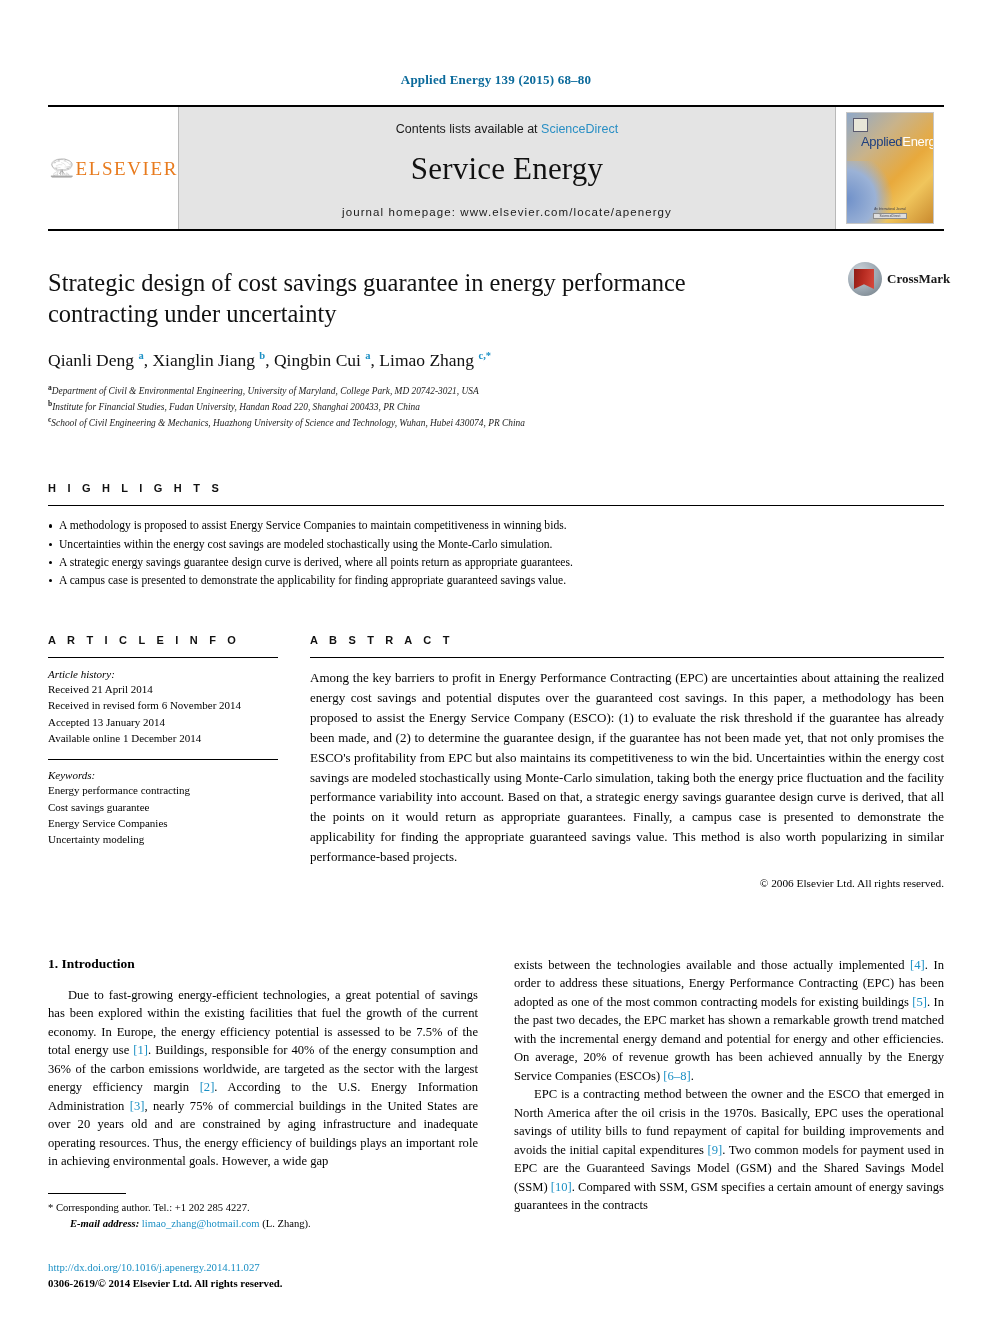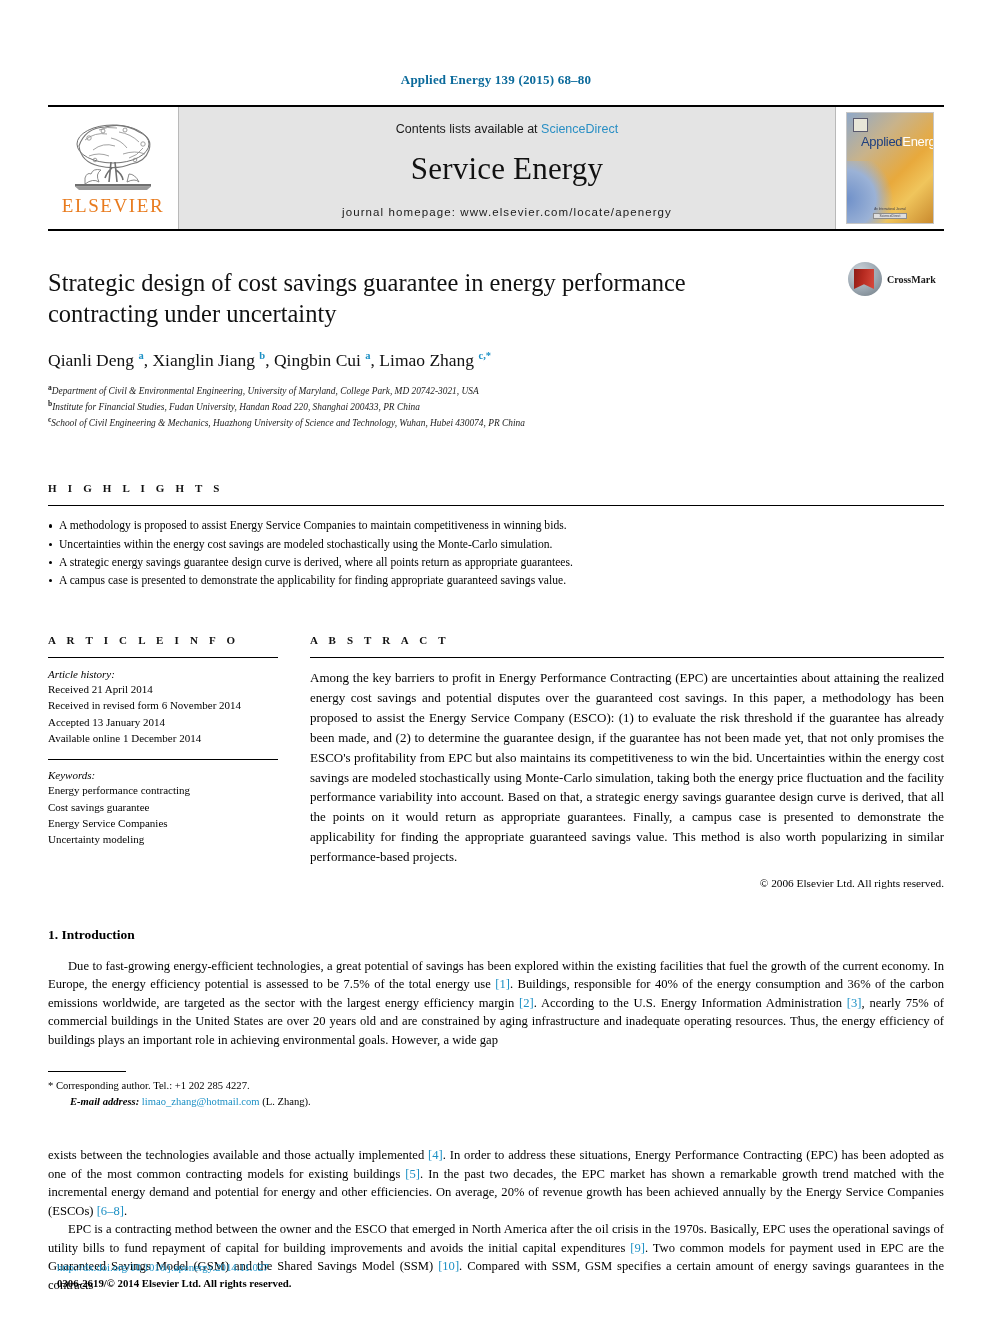--- a/index.html
+++ b/index.html
@@ -39,21 +39,21 @@
     border-top: 2px solid #000;
     border-bottom: 2px solid #000;
     height: 122px;
     display: flex;
     align-items: stretch;
   }
   .mast-left {
     width: 130px;
     flex: 0 0 130px;
     display: flex;
-    flex-direction: column;
+    flex-direction: row;
     align-items: center;
     justify-content: center;
     border-right: 1px solid #b9b9b9;
     background: #fff;
   }
   .elsevier-tree {
     width: 96px;
     height: 74px;
     display: block;
   }
@@ -189,21 +189,21 @@
     content: "";
     position: absolute;
     left: 6px; top: 7px;
     width: 20px; height: 20px;
     background: linear-gradient(100deg, #8d1d17 0%, #b4291f 40%, #d8493c 100%);
     clip-path: polygon(0 0, 100% 0, 100% 100%, 50% 76%, 0 100%);
   }
   .crossmark .cm-text {
     font-family: "Liberation Serif", serif;
     font-weight: bold;
-    font-size: 10px;
+    font-size: 13px;
     color: #1a1a1a;
   }
 
   .authors {
     margin-top: 20px;
     font-family: "Liberation Serif", serif;
     font-size: 17.5px;
     color: #111;
   }
   .authors sup {
@@ -219,21 +219,21 @@
     color: #1a1a1a;
   }
   .affil .a-line sup {
     font-style: normal;
     font-weight: bold;
     font-size: 7.5px;
   }
 
   
   .sec-label {
-    font-family: Liberation Serif, serif;
+    font-family: Liberation Sans, sans-serif;
     font-weight: bold;
     font-size: 11px;
     letter-spacing: 4.2px;
     color: #111;
   }
 
   .highlights {
     margin-top: 52px;
   }
   .hl-rule {
@@ -295,25 +295,24 @@
     text-align: justify;
   }
   .copyright {
     margin-top: 10px;
     text-align: right;
     font-size: 11.3px;
   }
 
   
   .body-cols {
-    margin-top: 38px;
+    margin-top: 67px;
     display: flex;
     gap: 36px;
     position: relative;
-    flex-direction: column;
   }
   .bcol { flex: 1 1 0; min-width: 0; }
   .h2 {
     font-family: "Liberation Serif", serif;
     font-weight: bold;
     font-size: 13.5px;
     margin: 0 0 14px 0;
   }
   .bcol p {
     margin: 0;
@@ -340,21 +339,21 @@
     width: 78px;
     border-top: 1px solid #000;
   }
   .footnote .fn-line { padding-left: 10px; text-indent: -10px; }
   .footnote .fn-line.indent2 { padding-left: 22px; text-indent: 0; }
   .footnote em { font-style: italic; font-weight: bold; }
   .link { color: #1a8fc4; }
 
   .page-foot {
     position: absolute;
-    left: 57px;
+    left: 48px;
     bottom: 32px;
     font-size: 10.8px;
     line-height: 1.5;
   }
   .page-foot .doi { color: #1a8fc4; }
   .page-foot .issn { font-weight: bold; }
 </style>
 </head>
 <body>
 

